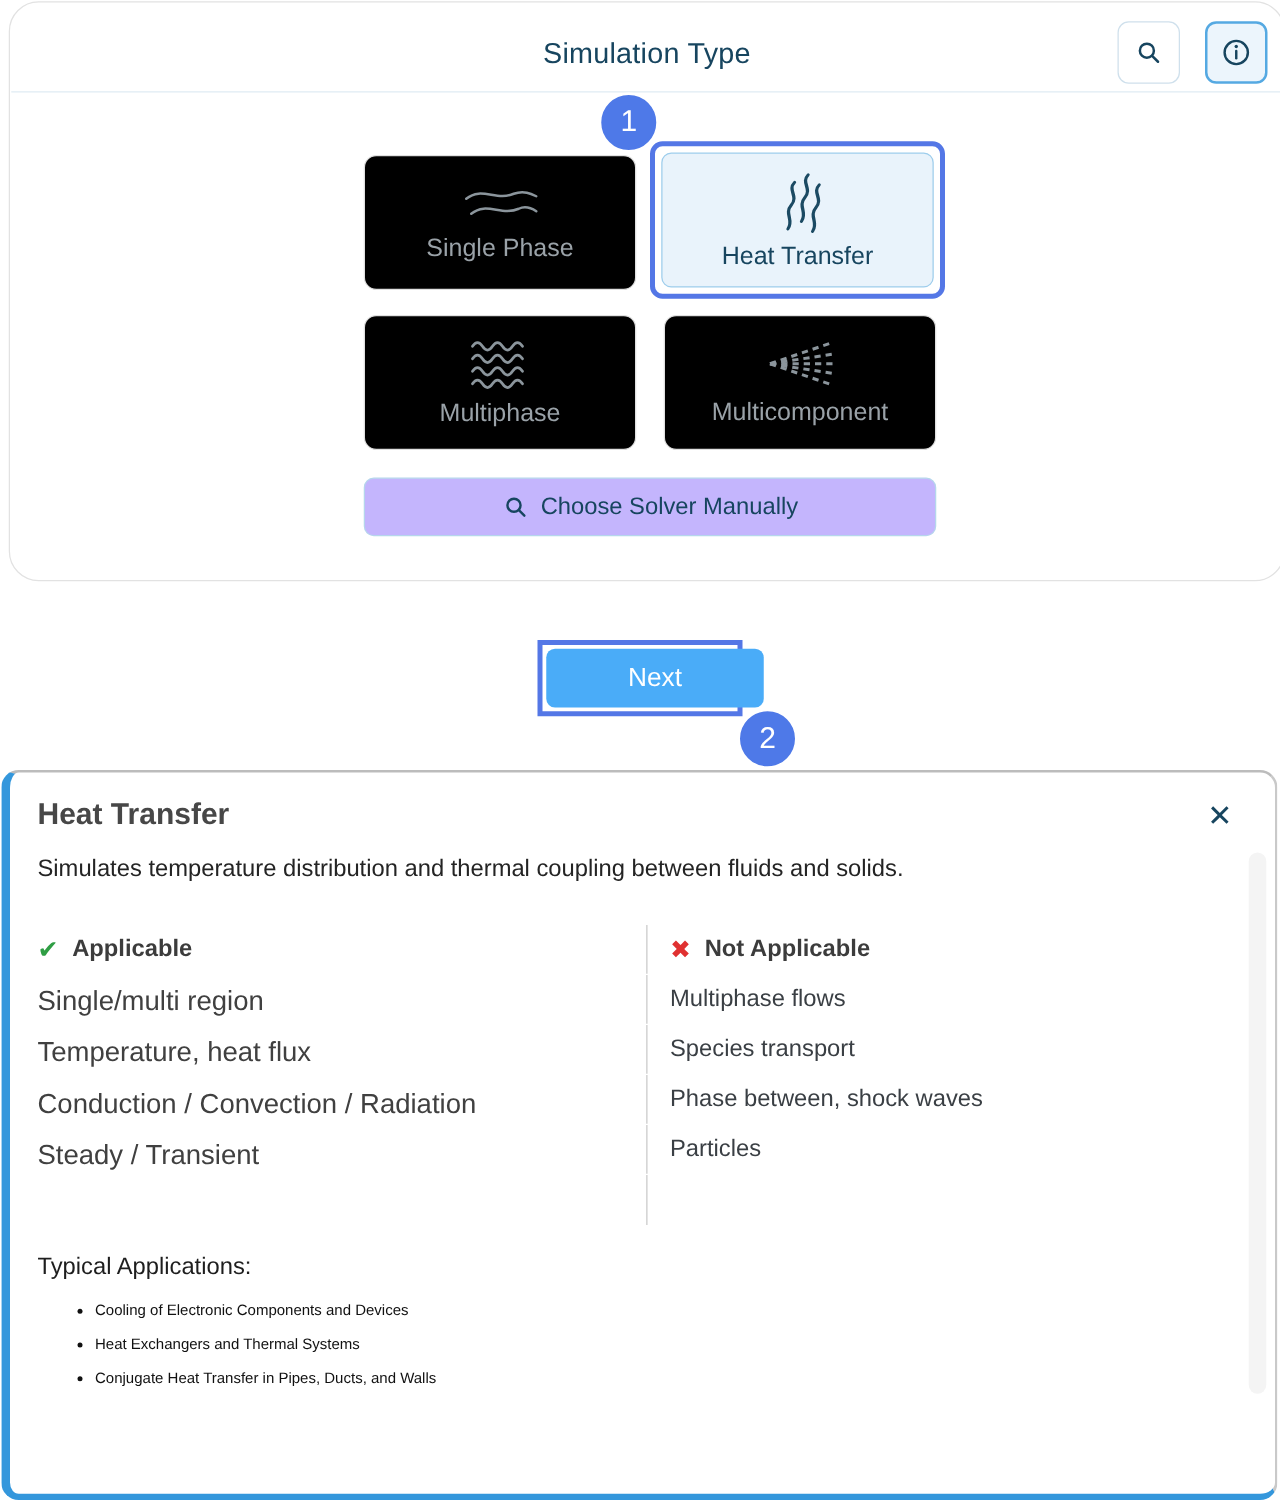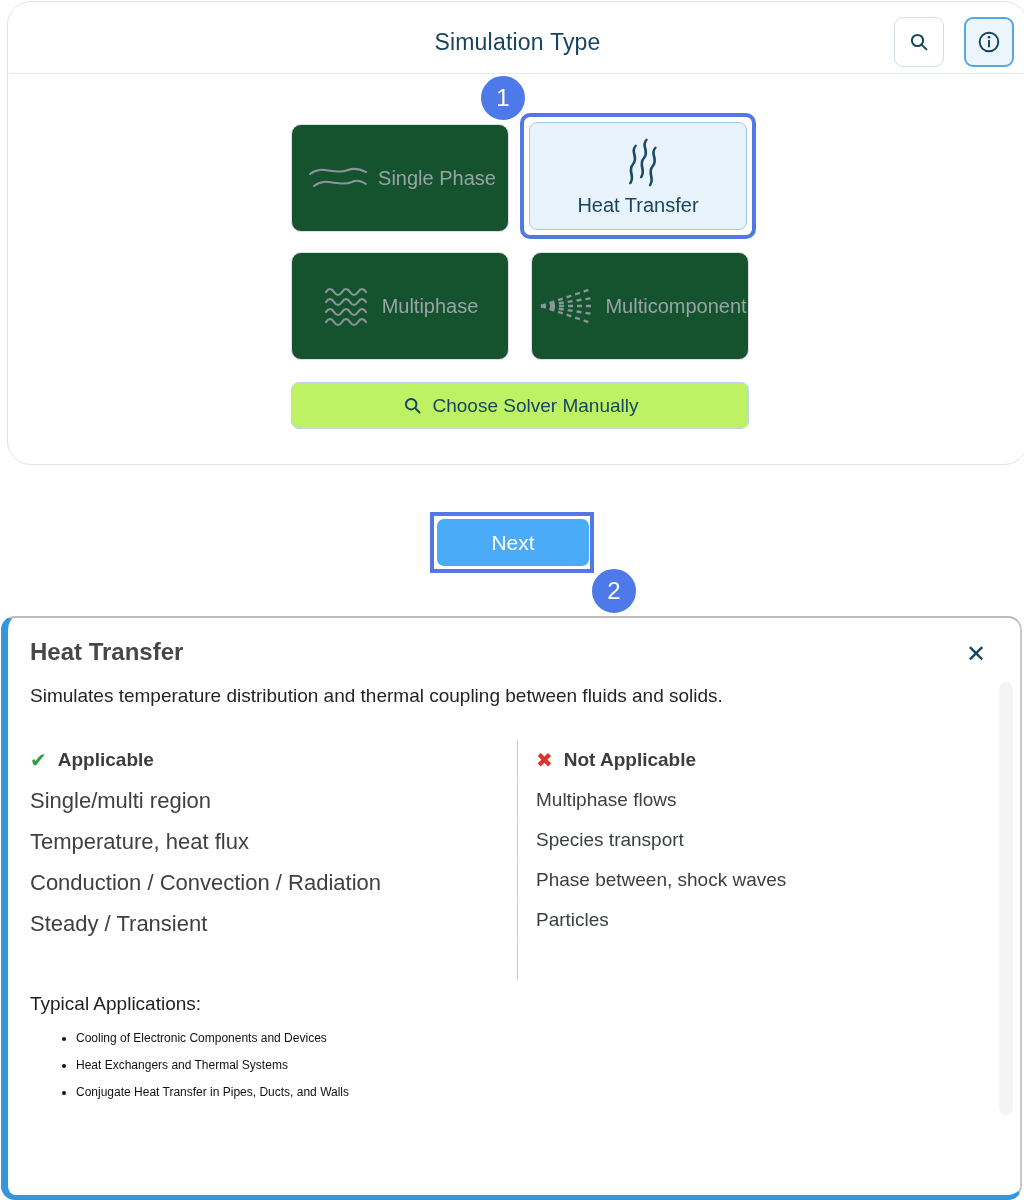--- a/index.html
+++ b/index.html
@@ -14,52 +14,52 @@
                  background:#e0ebf3; }
   .page-title { position:absolute; left:0; right:0; top:27px; text-align:center;
                 font-size:23px; color:#17455f; font-weight:500; letter-spacing:.2px; }
   .hdr-btn { position:absolute; top:15px; width:50px; height:50px; border-radius:9px;
              background:#fff; border:1px solid #cfe0ec; display:flex;
              align-items:center; justify-content:center; cursor:pointer; }
   .hdr-btn.search { left:886px; }
   .hdr-btn.info { left:956px; border:2px solid #55a9e2; background:#ecf5fc; }
 
   
-  .type-card { position:absolute; width:218px; height:108px; background:#14532d;
+  .type-card { position:absolute; width:218px; height:108px; background:#000000;
                border:1px solid #e0e0e0; border-radius:10px; display:flex;
-               flex-direction:row; align-items:center; justify-content:center;
+               flex-direction:column; align-items:center; justify-content:center;
                gap:8px; cursor:pointer; }
   .type-card .label { font-size:20px; color:#9aa2a8; }
   .card-single { left:283px; top:122px; }
   .card-multiphase { left:283px; top:250px; }
   .card-multicomponent { left:523px; top:250px; }
   .step-outline { position:absolute; left:512px; top:111px; width:236px; height:126px;
                   border:4px solid #5477e6; border-radius:10px; padding:5px; background:#fff; }
   .card-heat { position:relative; width:218px; height:108px; background:#e9f3fb;
                border:1px solid #9dcdec; border-radius:8px; display:flex;
                flex-direction:column; align-items:center; justify-content:center;
                gap:4px; cursor:pointer; }
   .card-heat .label { font-size:20px; color:#17455f; }
 
   .solver-btn { position:absolute; left:283px; top:380px; width:458px; height:47px;
-                border:1px solid #b5d6ec; border-radius:8px; background:#bef264;
+                border:1px solid #b5d6ec; border-radius:8px; background:#c4b5fd;
                 display:flex; align-items:center; justify-content:center; gap:10px;
                 font-size:19px; color:#17455f; cursor:pointer; }
 
   
   .badge { position:absolute; width:48px; height:48px; border-radius:50%;
            background:#4e79e8; border:2px solid #fff; color:#fff; font-size:24px;
            display:flex; align-items:center; justify-content:center; z-index:5; }
   .badge-1 { left:471px; top:72px; }
   .badge-2 { left:590px; top:567px; }
 
   
   .next-outline { position:absolute; left:430px; top:512px; width:164px; height:61px;
                   border:4px solid #5477e6; padding:3px; background:#fff; }
-  .next-btn { width:152px; height:47px; background:#4aacf8; border:none; border-radius:7px;
+  .next-btn { width:174px; height:47px; background:#4aacf8; border:none; border-radius:7px;
               color:#fff; font-size:21px; font-family:inherit; cursor:pointer; }
 
   
   .info-panel { position:absolute; left:1px; top:616px; width:1021px; height:584px;
                 background:#fff; border-radius:14px; overflow:hidden;
                 border-top:2px solid #bcbcbc; border-right:2px solid #c9c9c9;
                 border-left:7px solid #3497dc; border-bottom:5px solid #3497dc; }
   .panel-inner { padding:20px 34px 0 22px; }
   .panel-title { font-size:24px; font-weight:bold; color:#474747; }
   .close-btn { position:absolute; top:24px; right:34px; font-size:24px; color:#17455f;
@@ -73,21 +73,21 @@
   .col-hdr { display:flex; align-items:center; gap:11px; font-size:19px;
              font-weight:bold; color:#3c3c3c; height:41px; }
   .check { color:#2f9e44; font-size:20px; font-weight:bold; }
   .cross { color:#e03131; font-size:20px; font-weight:bold; }
   .li-row { height:41px; display:flex; align-items:center; font-size:22px; color:#404040; }
   .na-row { border-left:1px solid #c9c9c9; padding-left:18px; height:39px; margin:1px 0;
             display:flex; align-items:center; font-size:19px; color:#3a3f44; }
   .na-row.hdr { font-weight:bold; color:#3c3c3c; }
   .na-row.empty { height:40px; }
 
-  .typ-label { margin-top:12px; font-size:19px; color:#1e1e1e; }
+  .typ-label { margin-top:22px; font-size:19px; color:#1e1e1e; }
   .typ-list { margin-top:16px; padding-left:46px; }
   .typ-list li { font-size:12px; color:#111; margin-bottom:13px; }
 
   .scroll-thumb { position:absolute; top:64px; right:7px; width:14px; height:433px;
                   background:#f4f4f4; border-radius:7px; }
 
   .icon-svg { display:block; }
 </style>
 </head>
 <body>

